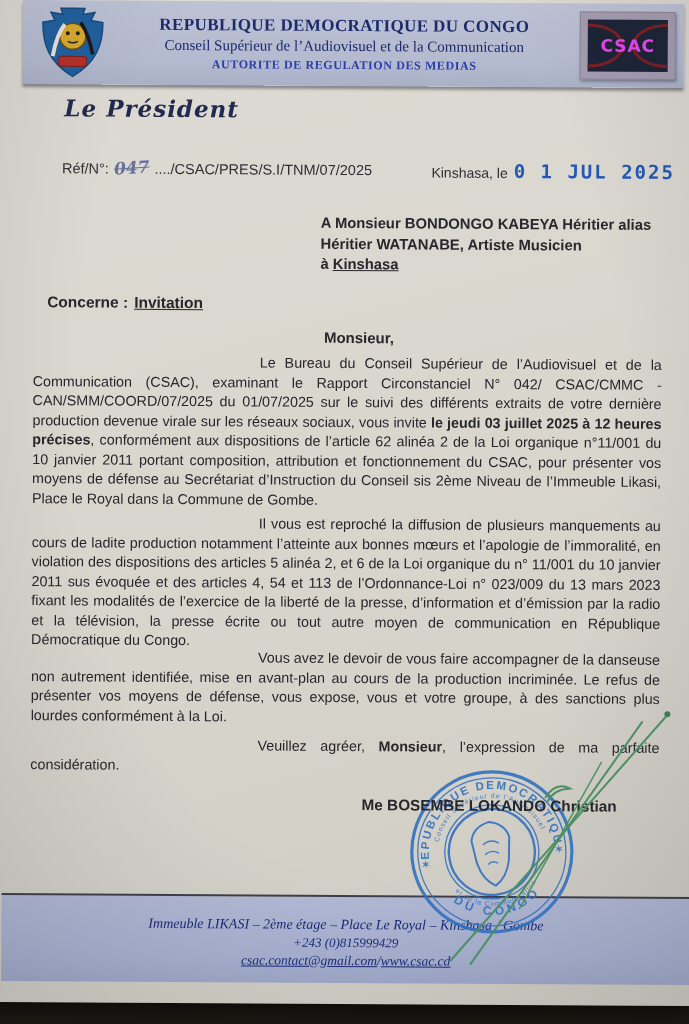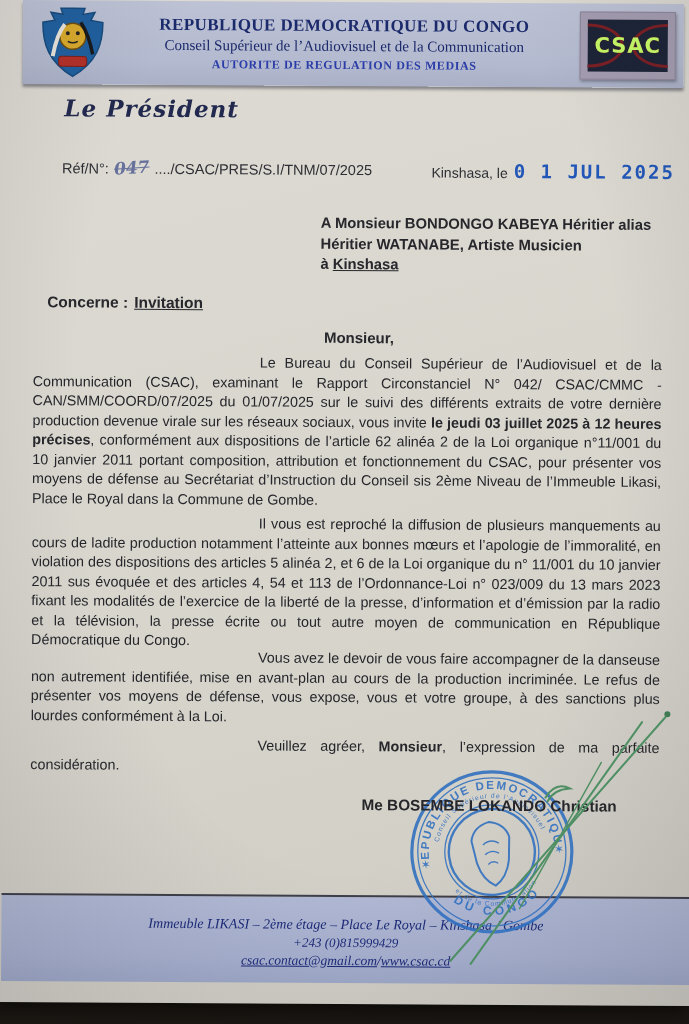--- a/index.html
+++ b/index.html
@@ -23,21 +23,21 @@
   .band-center { flex:1; text-align:center; font-family:"Liberation Serif", serif; color:#1b2a6b; }
   .band-title { font-size:17px; font-weight:bold; letter-spacing:.4px; }
   .band-sub   { font-size:15px; margin-top:2px; }
   .band-tag   { font-size:12px; font-weight:bold; color:#2a3da8; letter-spacing:.6px; margin-top:3px; }
   .coat { width:72px; height:76px; margin-left:14px; flex:0 0 auto; }
   .logo-box { flex:0 0 auto; width:96px; height:68px; margin-right:8px; background:#a49cb0;
               border:1px solid #8d8699; display:flex; align-items:center; justify-content:center;
               box-shadow:1px 2px 3px rgba(40,40,50,.4); }
   .logo-inner { width:80px; height:52px; background:#1c2336; position:relative;
                 display:flex; align-items:center; justify-content:center; overflow:hidden; }
-  .logo-text { color:#bef264; font-weight:bold; font-size:21px; letter-spacing:1px;
+  .logo-text { color:#d946ef; font-weight:bold; font-size:17px; letter-spacing:1px;
                font-family:"DejaVu Sans", sans-serif; text-shadow:0 0 1px #7a1f24; z-index:2; }
   .logo-arc { position:absolute; border:3px solid #7a1f24; border-radius:50%; width:70px; height:44px; }
   .logo-arc.a1 { left:-34px; top:4px; } .logo-arc.a2 { right:-34px; top:4px; }
 
   
   .president { position:absolute; left:66px; top:104px; font-family:"DejaVu Serif", serif;
                font-style:italic; font-weight:bold; font-size:23px; color:#22294e; letter-spacing:1px; }
   .refline { position:absolute; left:64px; top:167px; font-size:14.5px; color:#2e2e34; }
   .ref-hand { font-family:"DejaVu Serif", serif; font-style:italic; font-weight:bold;
               color:#67719c; font-size:17px; display:inline-block; transform:rotate(-4deg);

